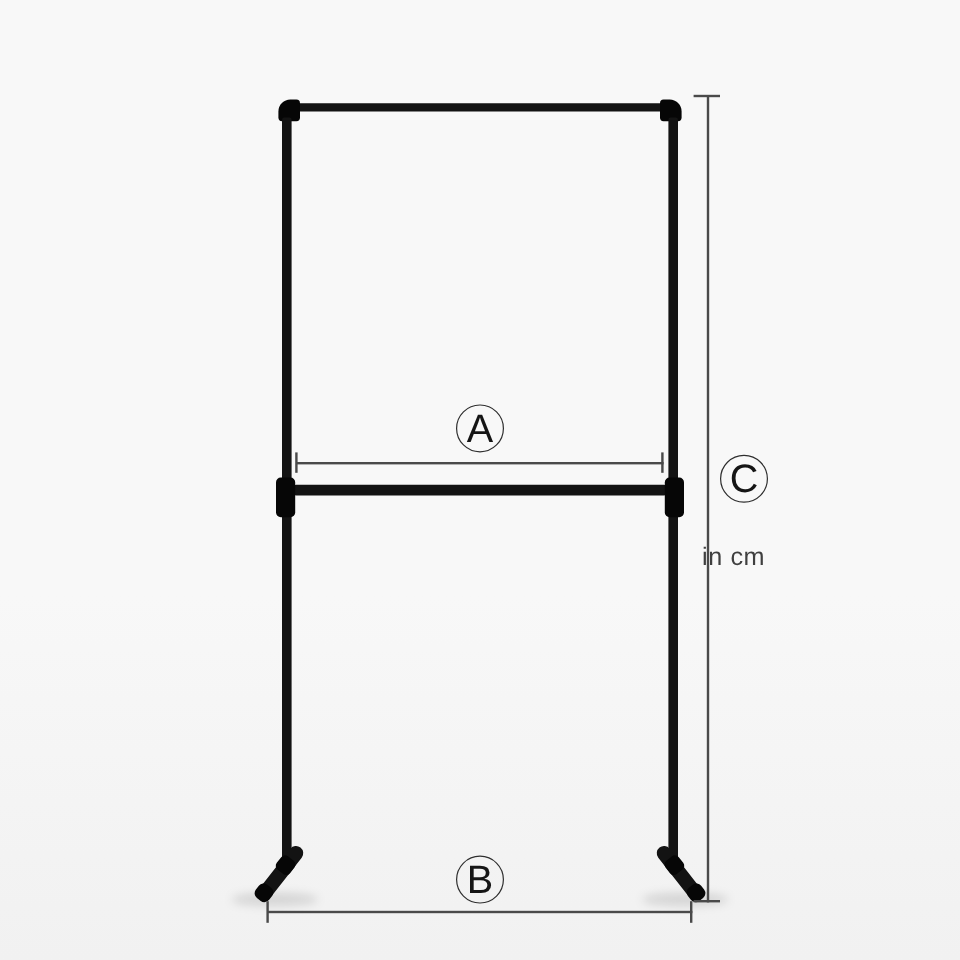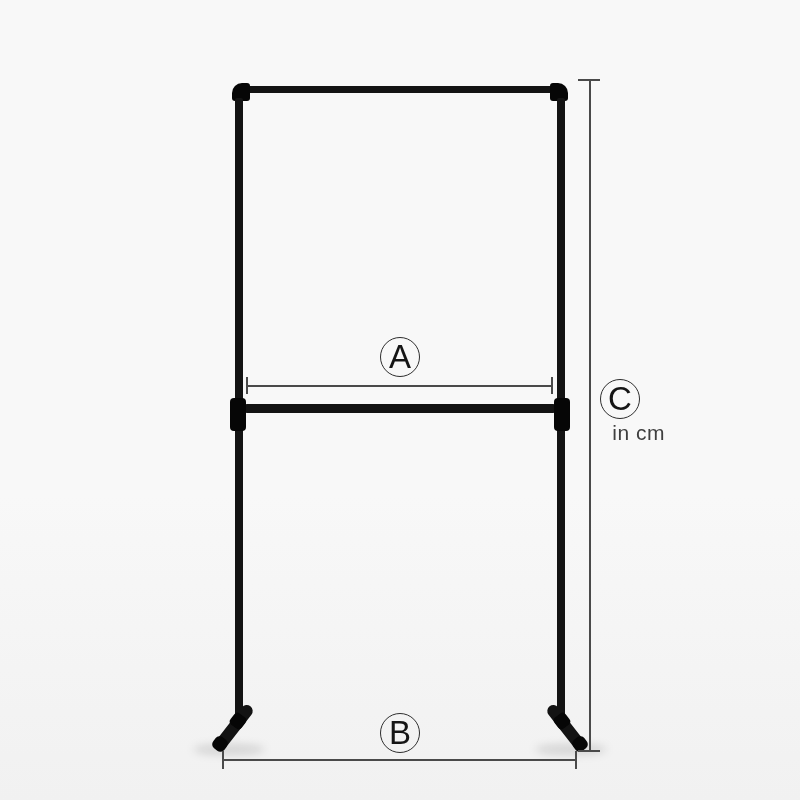--- a/index.html
+++ b/index.html
@@ -54,21 +54,22 @@
     line-height: 1;
     color: var(--label-text, #151515);
     transform: translateY(-1px);
   }
   .unit-note {
     position: absolute;
     font-size: 21px;
     font-weight: 300;
     letter-spacing: 0.5px;
     color: var(--unit-text, #3f3f3f);
-    text-align: right;
+    text-align: left;
+    margin-top: 32px;
   }
 </style>
 </head>
 <body>
 
 <div class="stage">
 
   <div>
 
     <div class="shadow" style="left:193px; top:744px; width:72px; height:11px;"></div>

